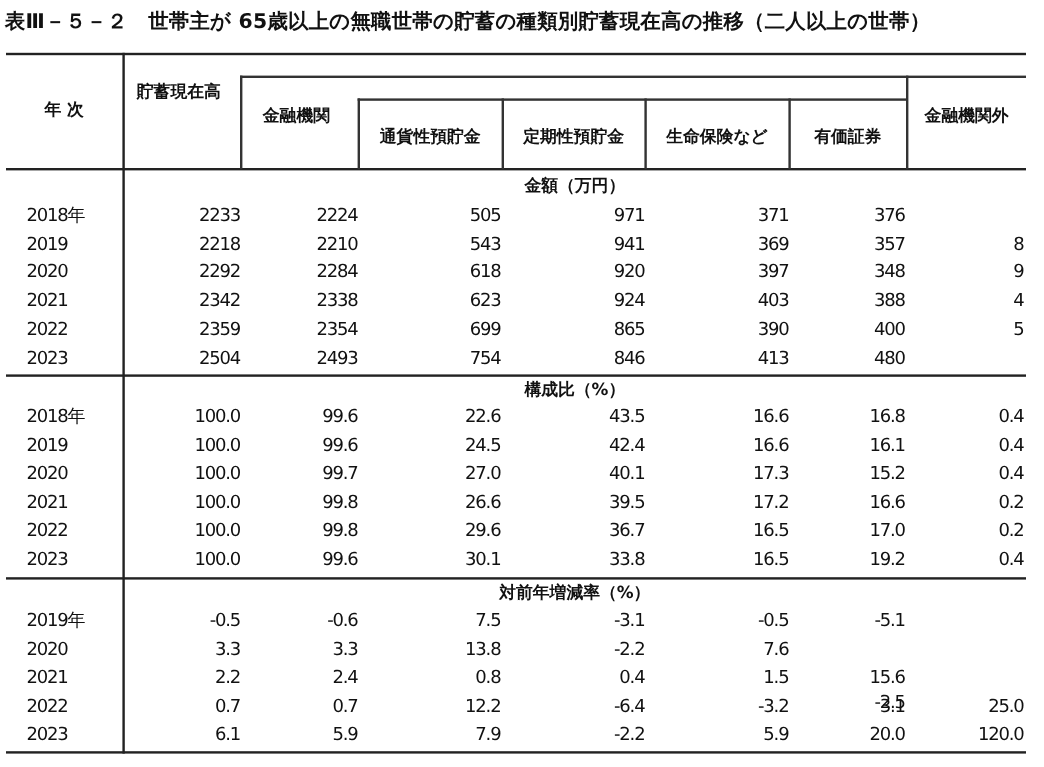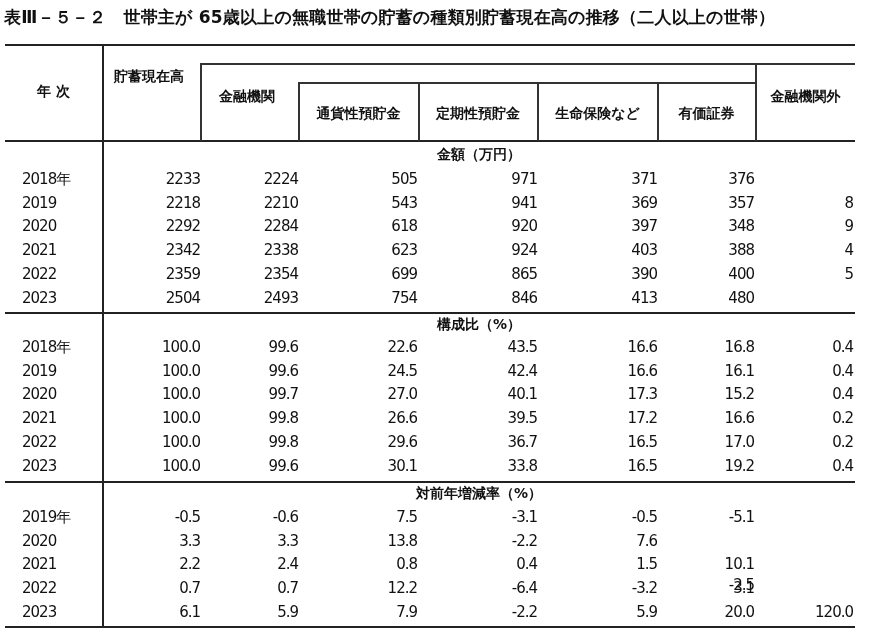--- a/index.html
+++ b/index.html
@@ -192,30 +192,31 @@
       <span class="cell" style="left:540px;width:117px;">7.6</span>
       <span class="cell" style="left:640px;width:114px;margin-top:44px;">-2.5</span>
     </div>
     <div class="row" style="top: 555.4px;">
       <span class="cell yr">2021</span>
       <span class="cell" style="left:100px;width:100px;">2.2</span>
       <span class="cell" style="left:200px;width:98px;">2.4</span>
       <span class="cell" style="left:300px;width:117px;">0.8</span>
       <span class="cell" style="left:420px;width:117px;">0.4</span>
       <span class="cell" style="left:540px;width:117px;">1.5</span>
-      <span class="cell" style="left:640px;width:114px;">10.1</span>
+      <span class="cell" style="left:640px;width:114px;">15.6</span>
     </div>
     <div class="row" style="top: 579.1px;">
       <span class="cell yr">2022</span>
       <span class="cell" style="left:100px;width:100px;">0.7</span>
       <span class="cell" style="left:200px;width:98px;">0.7</span>
       <span class="cell" style="left:300px;width:117px;">12.2</span>
       <span class="cell" style="left:420px;width:117px;">-6.4</span>
       <span class="cell" style="left:540px;width:117px;">-3.2</span>
       <span class="cell" style="left:640px;width:114px;">3.1</span>
+      <span class="cell" style="left:700px;width:153px;">25.0</span>
     </div>
     <div class="row" style="top: 602.8px;">
       <span class="cell yr">2023</span>
       <span class="cell" style="left:100px;width:100px;">6.1</span>
       <span class="cell" style="left:200px;width:98px;">5.9</span>
       <span class="cell" style="left:300px;width:117px;">7.9</span>
       <span class="cell" style="left:420px;width:117px;">-2.2</span>
       <span class="cell" style="left:540px;width:117px;">5.9</span>
       <span class="cell" style="left:640px;width:114px;">20.0</span>
       <span class="cell" style="left:700px;width:153px;">120.0</span>

